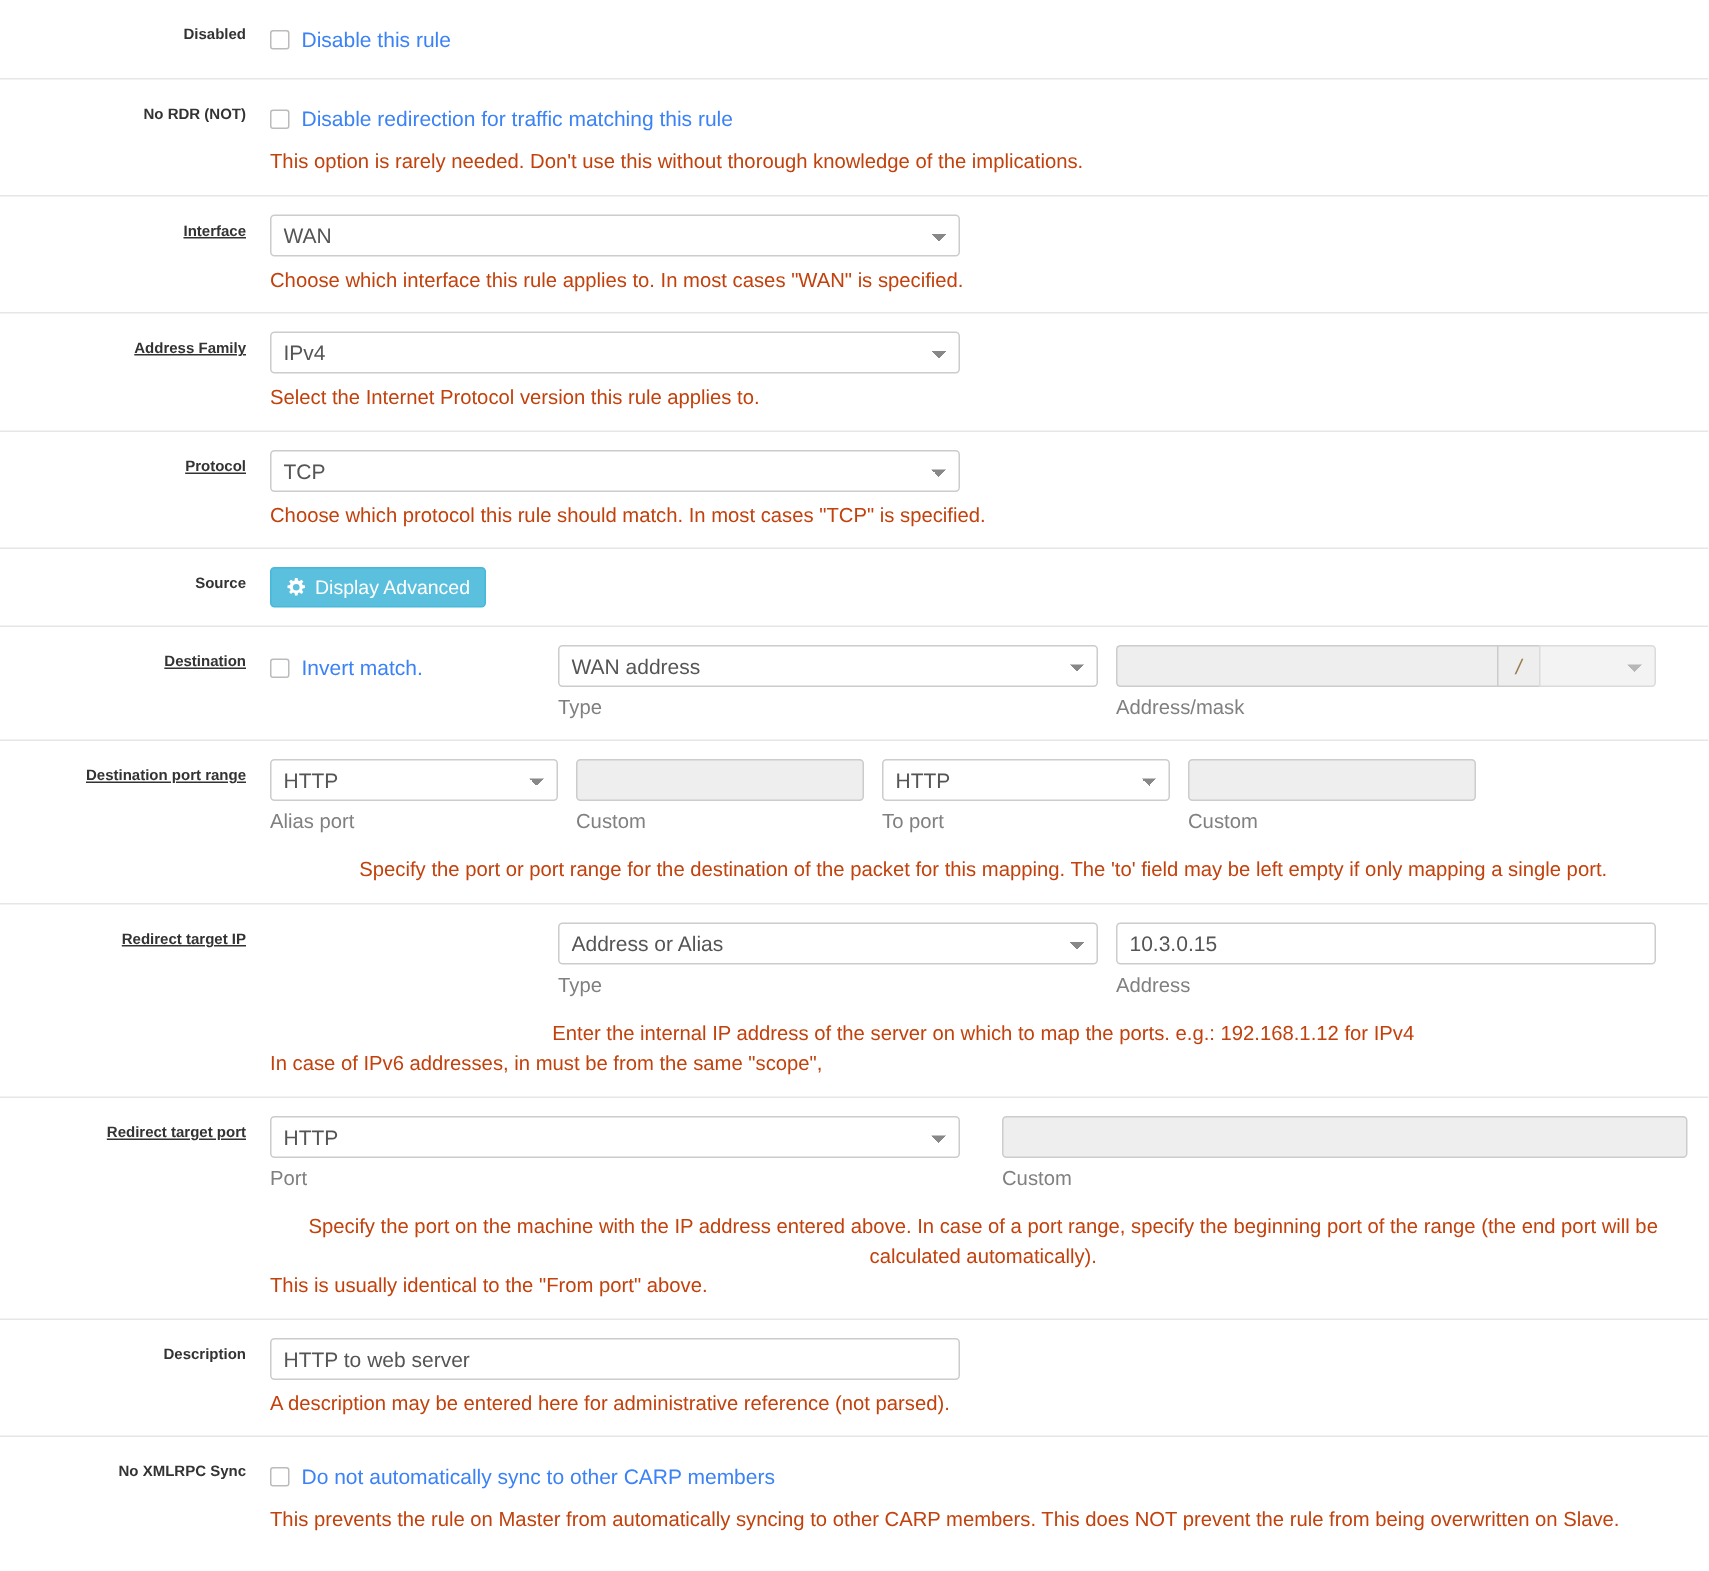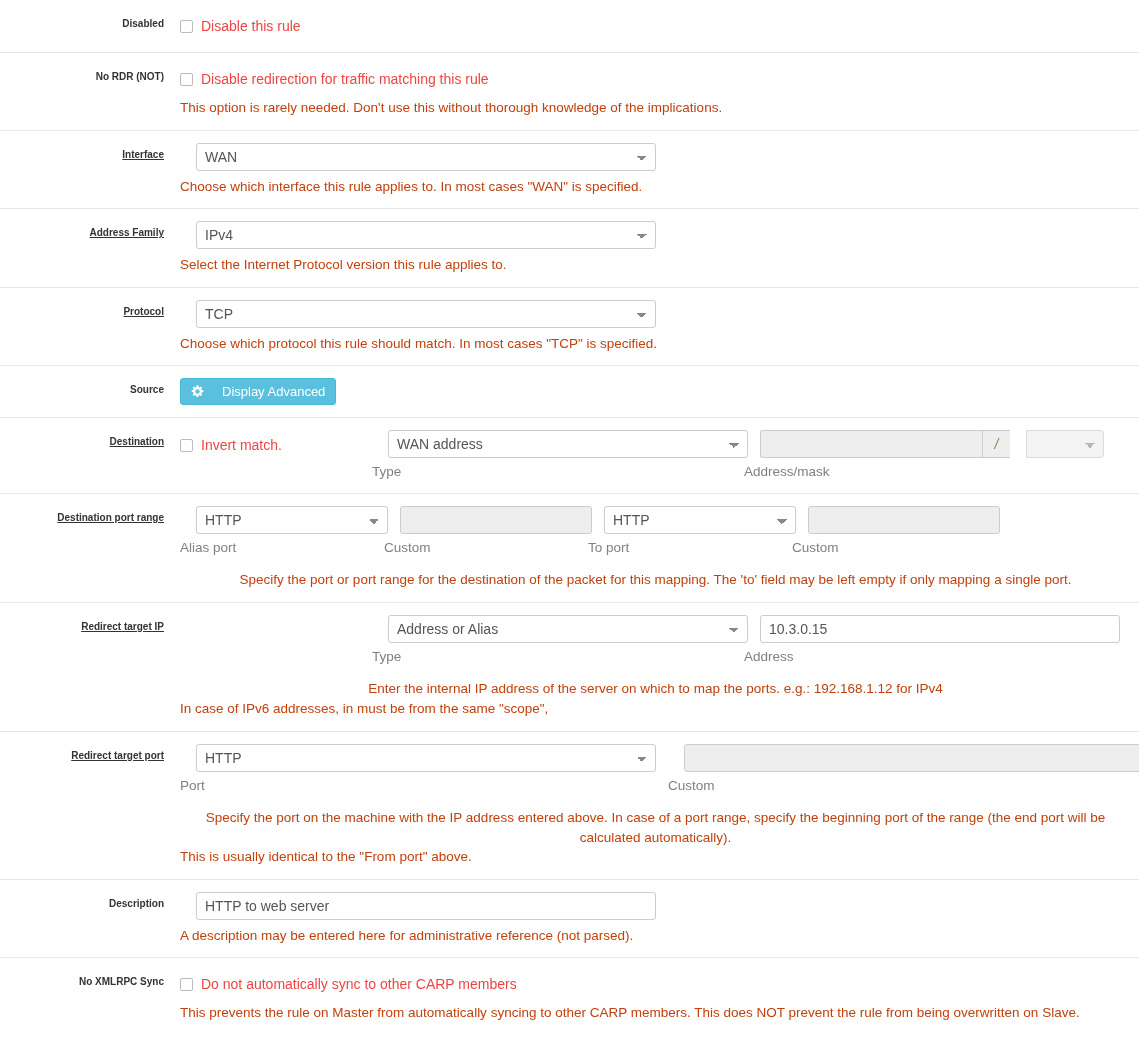--- a/index.html
+++ b/index.html
@@ -55,21 +55,20 @@
     background-color: #ffffff;
     border: 1px solid #cccccc;
     border-radius: 3px;
     height: 28px;
     line-height: 26px;
     padding: 0 8px;
     outline: none;
     -webkit-appearance: none;
     -moz-appearance: none;
     appearance: none;
-    margin-left: 16px;
   }
   select.sel {
     padding-right: 24px;
     background-image:
       linear-gradient(45deg, transparent 50%, #888 50%),
       linear-gradient(135deg, #888 50%, transparent 50%);
     background-position:
       calc(100% - 13px) 12px,
       calc(100% - 8px) 12px;
     background-size: 5px 5px, 5px 5px;
@@ -114,28 +113,28 @@
   }
   .chkbox {
     width: 13px; height: 13px;
     border: 1px solid #bbbbbb;
     border-radius: 2px;
     background: #ffffff;
     flex: 0 0 13px;
   }
   .chk-label {
     font-size: 14px;
-    color: #ef4444;
+    color: #3b82f6;
   }
 
   
   .btn-adv {
     display: inline-flex;
     align-items: center;
-    gap: 18px;
+    gap: 6px;
     background: #5bc0de;
     border: 1px solid #46b8da;
     border-radius: 3px;
     color: #ffffff;
     font-size: 13px;
     font-weight: normal;
     padding: 6px 10px;
     cursor: pointer;
     line-height: 1;
   }

